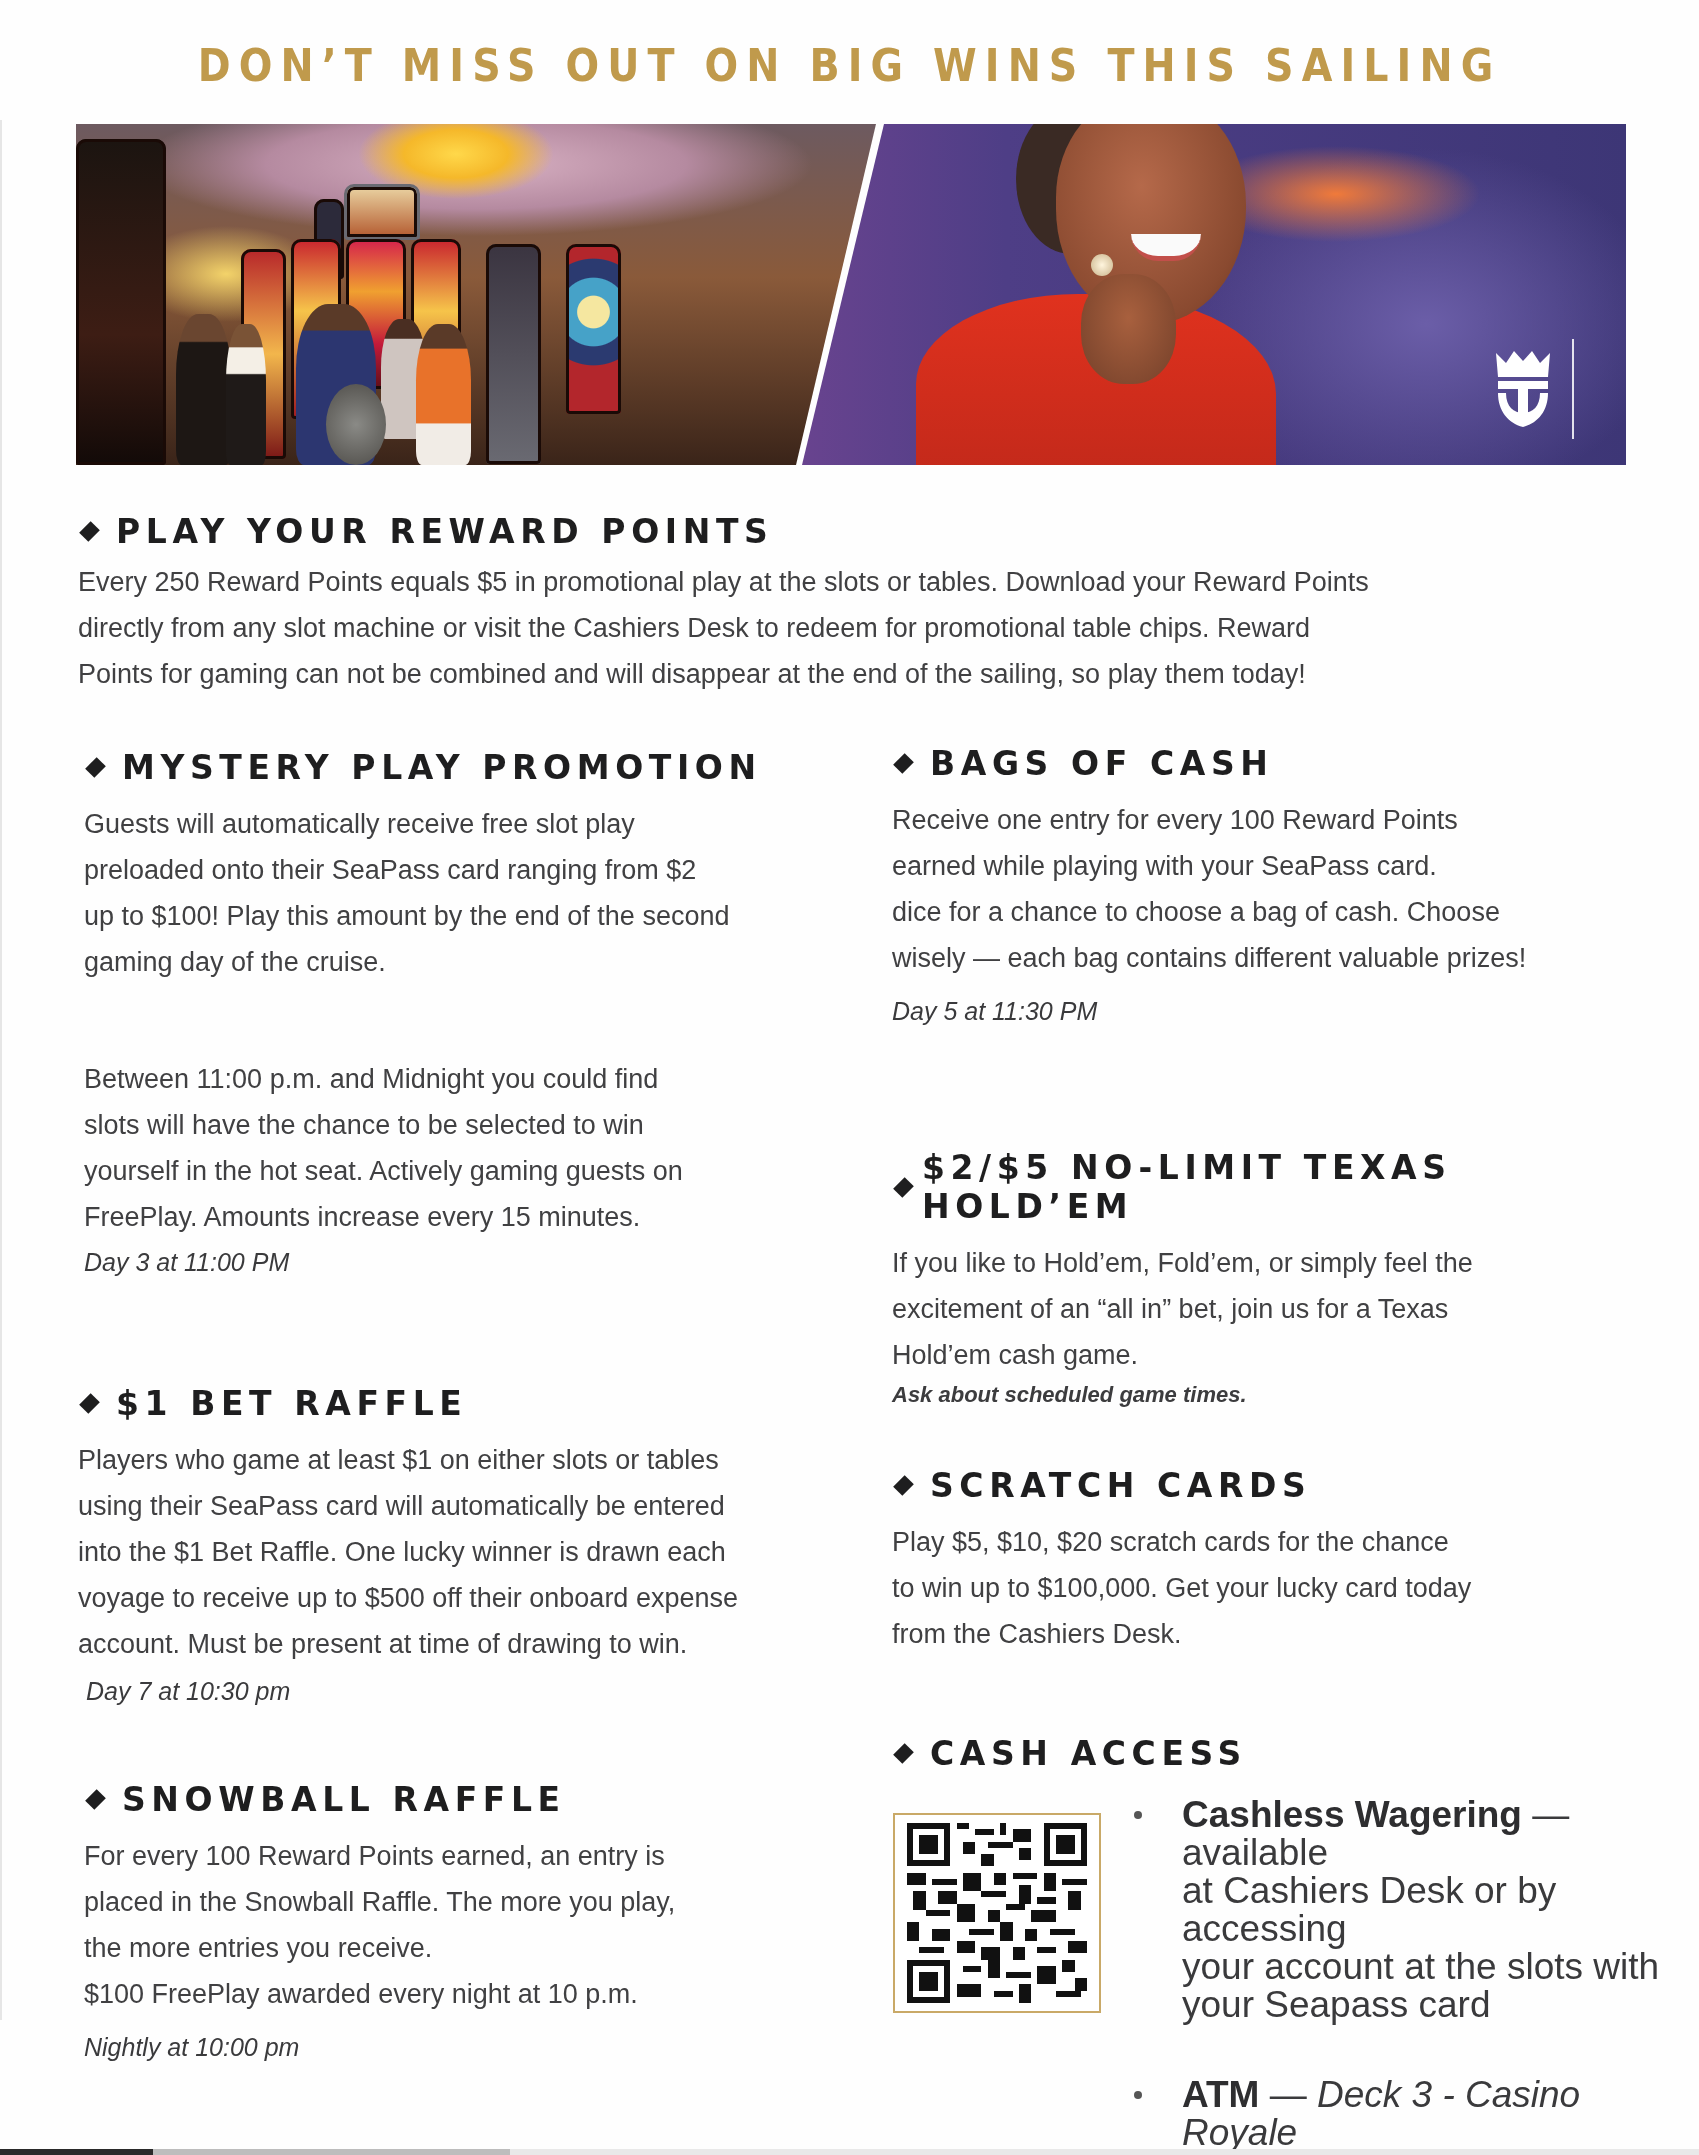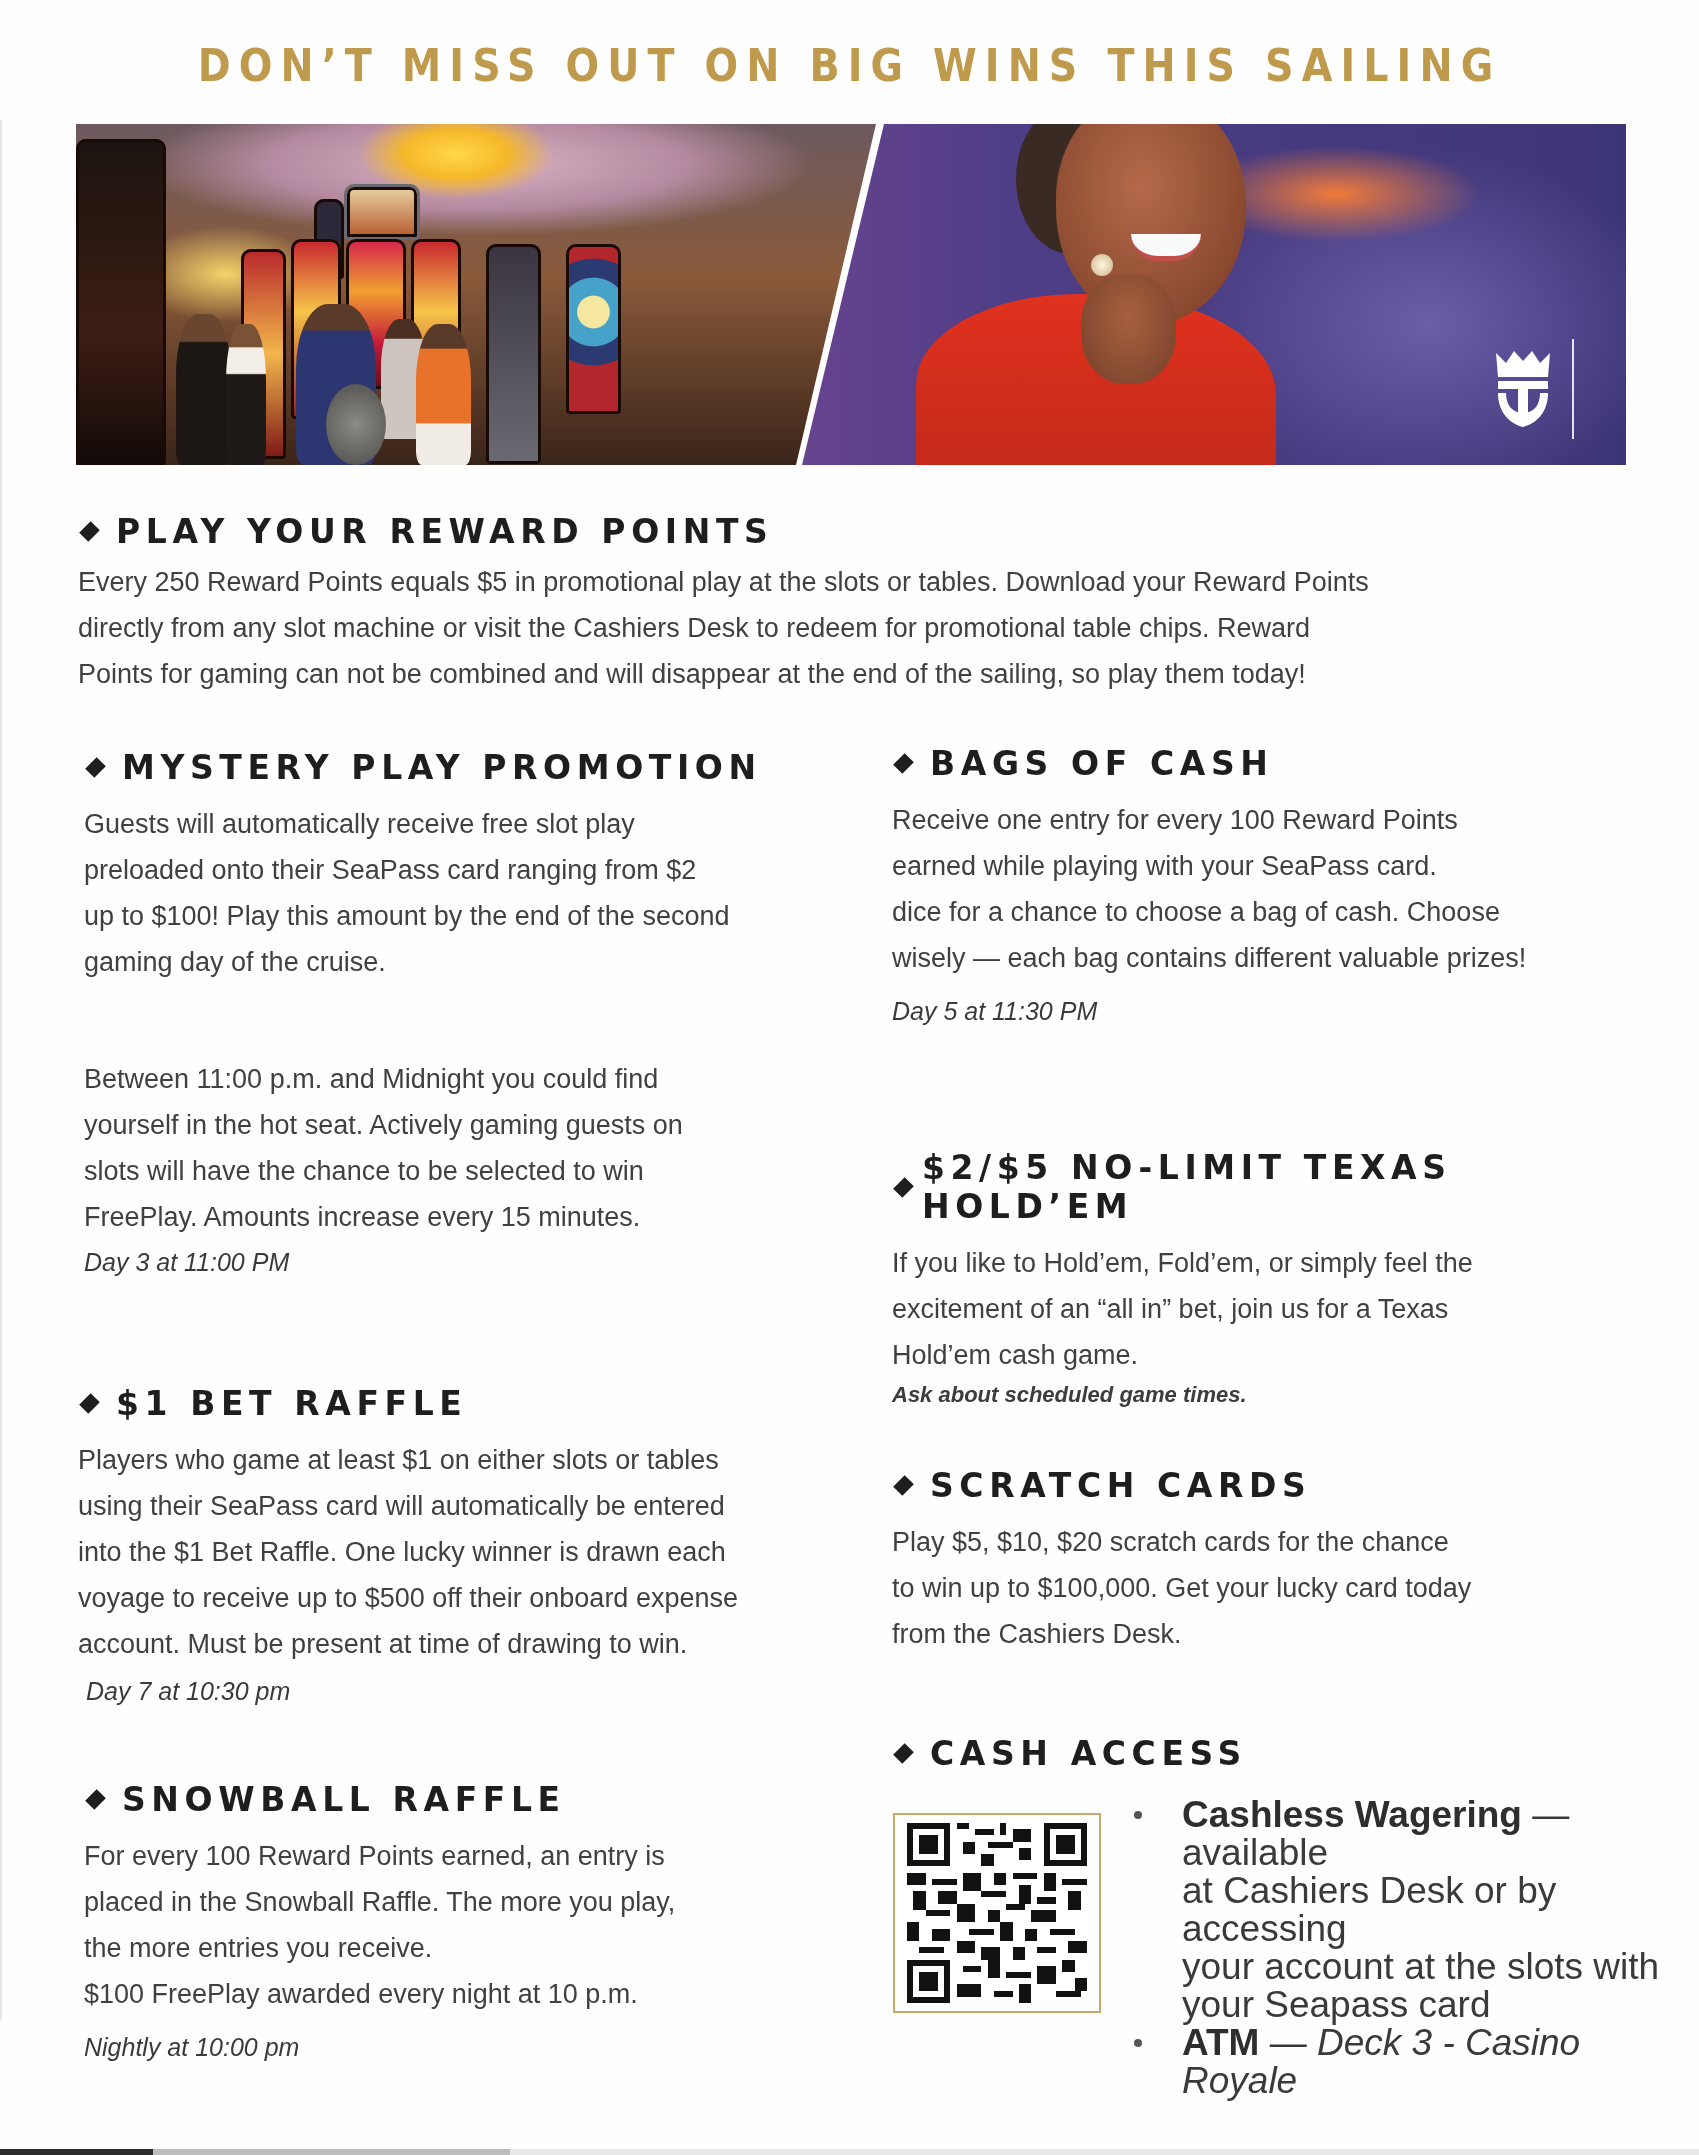--- a/index.html
+++ b/index.html
@@ -166,22 +166,22 @@
       <span class="line">Guests will automatically receive free slot play</span>
       <span class="line">preloaded onto their SeaPass card ranging from $2</span>
       <span class="line">up to $100! Play this amount by the end of the second</span>
       <span class="line">gaming day of the cruise.</span>
     </div>
   </div>
 
   <div class="section" style="left:84px; top:1042px; width:780px;">
     <div class="section-body">
       <span class="line">Between 11:00 p.m. and Midnight you could find</span>
+      <span class="line">slots will have the chance to be selected to win</span>
       <span class="line">yourself in the hot seat. Actively gaming guests on</span>
-      <span class="line">slots will have the chance to be selected to win</span>
       <span class="line">FreePlay. Amounts increase every 15 minutes.</span>
     </div>
     <div class="section-note" style="margin-top:8px;">Day 3 at 11:00 PM</div>
   </div>
 
   <div class="section" style="left:78px; top:1384px; width:790px;">
     <h2 class="section-heading">
       <span class="diamond"></span>
       <span>$1 BET RAFFLE</span>
     </h2>
@@ -330,21 +330,21 @@
   <div class="bullets">
     <div class="bullet">
       <span class="bullet-dot"></span>
       <div>
         <span class="bullet-strong">Cashless Wagering</span><span> — available</span><br>
         <span>at Cashiers Desk or by accessing</span><br>
         <span>your account at the slots with</span><br>
         <span>your Seapass card</span>
       </div>
     </div>
-    <div class="bullet" style="">
+    <div class="bullet" style="margin-top:52px;">
       <span class="bullet-dot"></span>
       <div>
         <span class="bullet-strong">ATM</span><span style="white-space:pre;"> — </span><span class="bullet-ital">Deck 3 - Casino Royale</span>
       </div>
     </div>
   </div>
 
   <div class="page-edge-bottom"></div>
 </div>
 

